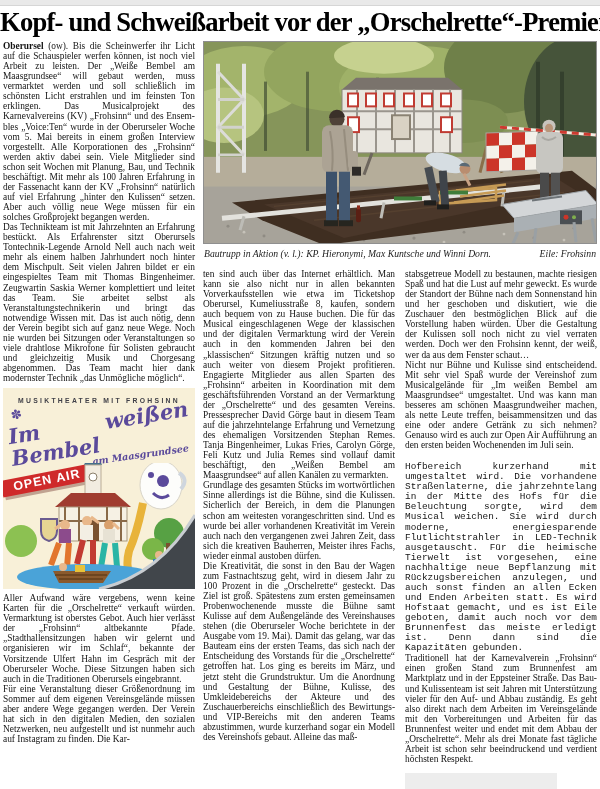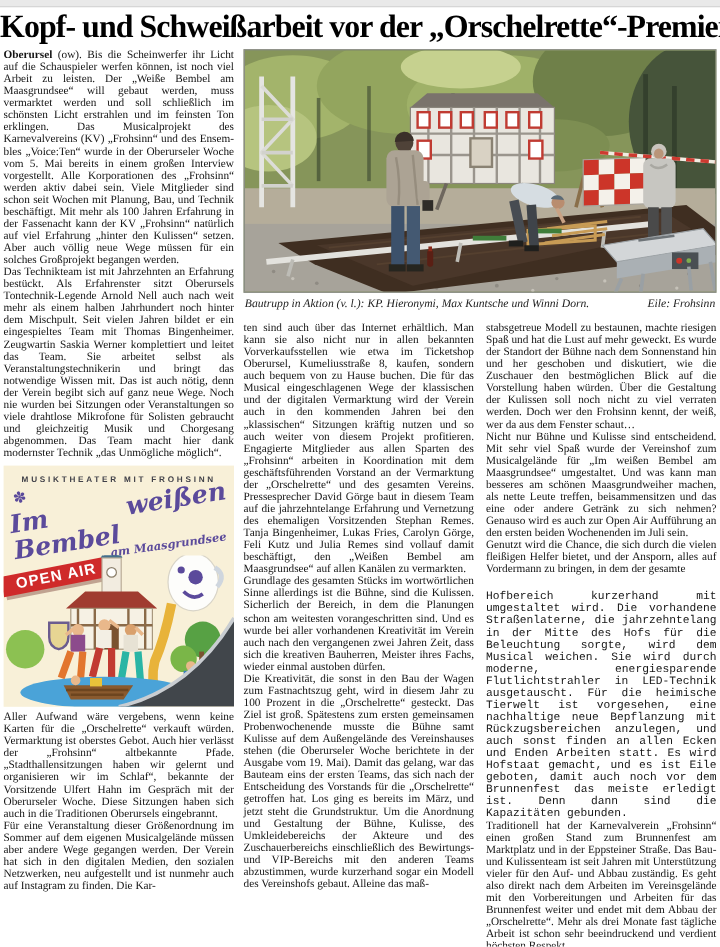--- a/index.html
+++ b/index.html
@@ -98,21 +98,21 @@
 
           <circle cx="156" cy="92" r="4" fill="#e9b88b"></circle>
           <rect x="150" y="96" width="12" height="10" fill="#3c7fba"></rect>
 
           <path d="M192,52 L192,126 L96,126 Q156,112 192,52 Z" fill="#41464b"></path>
           <path d="M96,126 Q156,112 192,52" stroke="#c9cdd1" stroke-width="3" fill="none"></path>
         </svg>
       </div>
 
       <p>Aller Aufwand wäre vergebens, wenn keine Karten für die „Orschelrette“ verkauft würden. Vermarktung ist oberstes Gebot. Auch hier verlässt der „Frohsinn“ altbekannte Pfade. „Stadthallensitzungen haben wir gelernt und organisieren wir im Schlaf“, bekannte der Vorsitzende Ulfert Hahn im Gespräch mit der Oberurseler Woche. Diese Sitzungen haben sich auch in die Traditionen Oberursels eingebrannt.</p>
-      <p>Für eine Veranstaltung dieser Größenordnung im Sommer auf dem eigenen Musicalgelände müssen aber andere Wege gegangen werden. Der Verein hat sich in den digitalen Medien, den sozialen Netzwerken, neu aufgestellt und ist nunmehr auch auf Instagram zu finden. Die Kar-</p>
+      <p>Für eine Veranstaltung dieser Größenordnung im Sommer auf dem eigenen Vereinsgelände müssen aber andere Wege gegangen werden. Der Verein hat sich in den digitalen Medien, den sozialen Netzwerken, neu aufgestellt und ist nunmehr auch auf Instagram zu finden. Die Kar-</p>
     </div>
 
     <div class="rightzone">
       <div class="photo-frame">
         <svg viewBox="0 0 394 205" width="394" height="203" preserveAspectRatio="none">
 
           <rect x="0" y="0" width="394" height="140" fill="#86955a"></rect>
           <ellipse cx="40" cy="40" rx="60" ry="36" fill="#a3b46b"></ellipse>
           <ellipse cx="130" cy="30" rx="70" ry="40" fill="#93a55e"></ellipse>
           <ellipse cx="215" cy="46" rx="80" ry="42" fill="#9fb168"></ellipse>
@@ -266,21 +266,20 @@
 
       <div class="cols23">
         <div class="col">
           <p>ten sind auch über das Internet erhältlich. Man kann sie also nicht nur in allen bekannten Vorverkaufsstellen wie etwa im Ticketshop Oberursel, Kumeliusstraße 8, kaufen, sondern auch bequem von zu Hause buchen. Die für das Musical eingeschlagenen Wege der klassischen und der digitalen Vermarktung wird der Verein auch in den kommenden Jahren bei den „klassischen“ Sitzungen kräftig nutzen und so auch weiter von diesem Projekt profitieren. Engagierte Mitglieder aus allen Sparten des „Frohsinn“ arbeiten in Koordination mit dem geschäftsführenden Vorstand an der Vermarktung der „Orschelrette“ und des gesamten Vereins. Pressesprecher David Görge baut in diesem Team auf die jahrzehntelange Erfahrung und Vernetzung des ehemaligen Vorsitzenden Stephan Remes. Tanja Bingenheimer, Lukas Fries, Carolyn Görge, Feli Kutz und Julia Remes sind vollauf damit beschäftigt, den „Weißen Bembel am Maasgrundsee“ auf allen Kanälen zu vermarkten.</p>
           <p>Grundlage des gesamten Stücks im wortwörtlichen Sinne allerdings ist die Bühne, sind die Kulissen. Sicherlich der Bereich, in dem die Planungen schon am weitesten vorangeschritten sind. Und es wurde bei aller vorhandenen Kreativität im Verein auch nach den vergangenen zwei Jahren Zeit, dass sich die kreativen Bauherren, Meister ihres Fachs, wieder einmal austoben dürfen.</p>
           <p>Die Kreativität, die sonst in den Bau der Wagen zum Fastnachtszug geht, wird in diesem Jahr zu 100 Prozent in die „Orschelrette“ gesteckt. Das Ziel ist groß. Spätestens zum ersten gemeinsamen Probenwochenende musste die Bühne samt Kulisse auf dem Außengelände des Vereinshauses stehen (die Oberurseler Woche berichtete in der Ausgabe vom 19. Mai). Damit das gelang, war das Bauteam eins der ersten Teams, das sich nach der Entscheidung des Vorstands für die „Orschelrette“ getroffen hat. Los ging es bereits im März, und jetzt steht die Grundstruktur. Um die Anordnung und Gestaltung der Bühne, Kulisse, des Umkleidebereichs der Akteure und des Zuschauerbereichs einschließlich des Bewirtungs- und VIP-Bereichs mit den anderen Teams abzustimmen, wurde kurzerhand sogar ein Modell des Vereinshofs gebaut. Alleine das maß-</p>
         </div>
         <div class="col">
           <p>stabsgetreue Modell zu bestaunen, machte riesigen Spaß und hat die Lust auf mehr geweckt. Es wurde der Standort der Bühne nach dem Sonnenstand hin und her geschoben und diskutiert, wie die Zuschauer den bestmöglichen Blick auf die Vorstellung haben würden. Über die Gestaltung der Kulissen soll noch nicht zu viel verraten werden. Doch wer den Frohsinn kennt, der weiß, wer da aus dem Fenster schaut…</p>
           <p>Nicht nur Bühne und Kulisse sind entscheidend. Mit sehr viel Spaß wurde der Vereinshof zum Musicalgelände für „Im weißen Bembel am Maasgrundsee“ umgestaltet. Und was kann man besseres am schönen Maasgrundweiher machen, als nette Leute treffen, beisammensitzen und das eine oder andere Getränk zu sich nehmen? Genauso wird es auch zur Open Air Aufführung an den ersten beiden Wochenenden im Juli sein.</p>
-          <p>Genutzt wird die Chance, die sich durch die vielen fleißigen Helfer bietet, und der Ansporn, alles auf Vordermann zu bringen, in dem der gesamte</p>
           <p class="p4gap">Hofbereich kurzerhand mit umgestaltet wird. Die vorhandene Straßenlaterne, die jahrzehntelang in der Mitte des Hofs für die Beleuchtung sorgte, wird dem Musical weichen. Sie wird durch moderne, energiesparende Flutlichtstrahler in LED-Technik ausgetauscht. Für die heimische Tierwelt ist vorgesehen, eine nachhaltige neue Bepflanzung mit Rückzugsbereichen anzulegen, und auch sonst finden an allen Ecken und Enden Arbeiten statt. Es wird Hofstaat gemacht, und es ist Eile geboten, damit auch noch vor dem Brunnenfest das meiste erledigt ist. Denn dann sind die Kapazitäten gebunden.</p>
           <p>Traditionell hat der Karnevalverein „Frohsinn“ einen großen Stand zum Brunnenfest am Marktplatz und in der Eppsteiner Straße. Das Bau- und Kulissenteam ist seit Jahren mit Unterstützung vieler für den Auf- und Abbau zuständig. Es geht also direkt nach dem Arbeiten im Vereinsgelände mit den Vorbereitungen und Arbeiten für das Brunnenfest weiter und endet mit dem Abbau der „Orschelrette“. Mehr als drei Monate fast tägliche Arbeit ist schon sehr beeindruckend und verdient höchsten Respekt.</p>
           <div class="gray-remnant"></div>
         </div>
       </div>
     </div>
 
   </div>
 </div>
 

